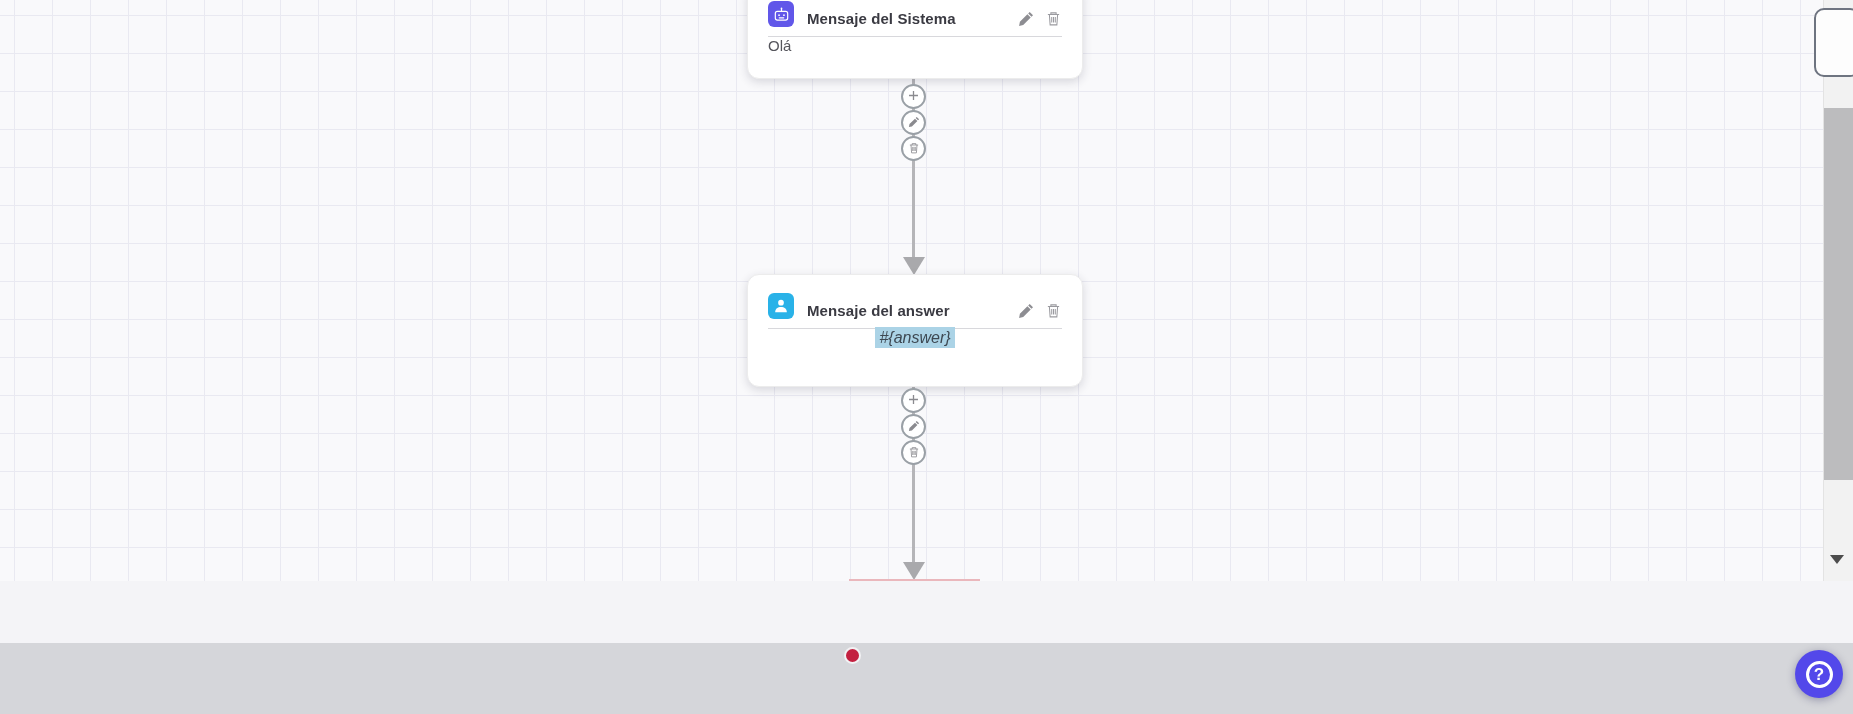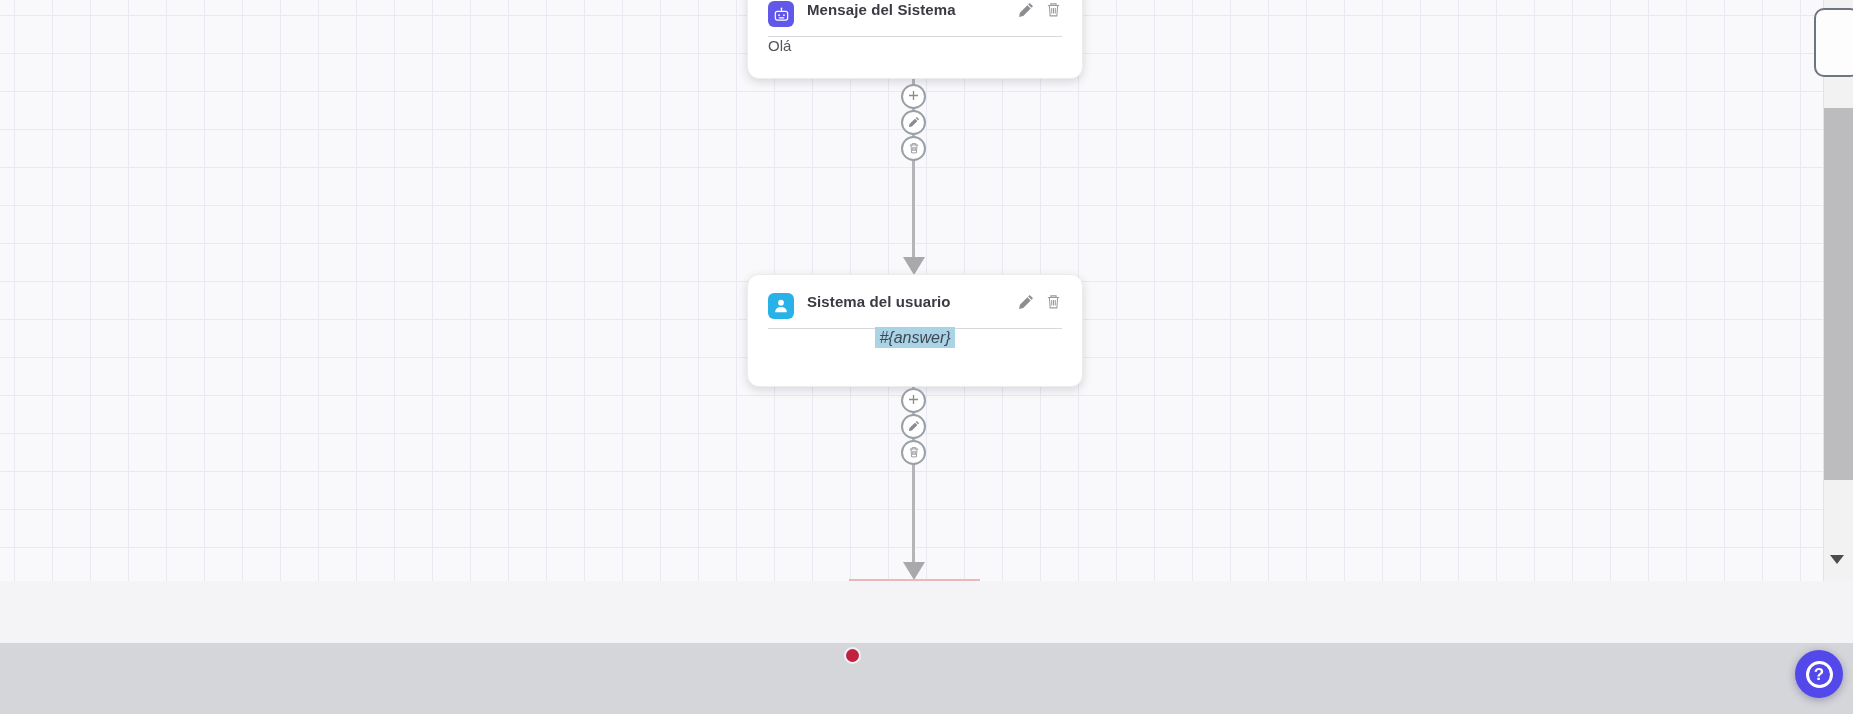--- a/index.html
+++ b/index.html
@@ -20,21 +20,21 @@
 
   
   .node-card {
     position:absolute; left:747px; width:336px; background:#ffffff;
     border:1px solid #ececec; border-radius:12px;
     box-shadow:0 3px 10px rgba(40,40,60,.16);
     padding:16px 20px 18px 20px;
   }
   .card-system { top:-16px; height:95px; }
   .card-user   { top:274px; height:113px; padding-top:18px; }
-  .card-header { display:flex; align-items:flex-start; gap:13px; height:26px; }
+  .card-header { display:flex; align-items:flex-end; gap:13px; height:26px; }
   .card-icon { width:26px; height:26px; border-radius:6px; display:flex; align-items:center; justify-content:center; flex:0 0 auto; }
   .card-title { flex:1; font-size:15px; font-weight:700; color:#3a3a42; letter-spacing:.1px; white-space:nowrap; overflow:hidden; }
   .card-actions { display:flex; align-items:center; gap:11px; }
   .icon-btn { width:17px; height:17px; display:flex; align-items:center; justify-content:center; cursor:pointer; }
   .card-divider { border:0; border-top:1px solid #d8d8dc; margin-top:9px; }
   .card-body { font-size:15px; color:#55555c; }
   .card-body.centered { text-align:center; }
   .hl { background:#abd3e6; font-style:italic; color:#3d4852; font-size:16px; padding:2px 4px; }
 
   
@@ -158,21 +158,21 @@
   </div>
 
   <div class="node-card card-user">
     <div class="card-header">
       <span class="card-icon" style="background:#29b2e8;">
         <svg width="20" height="20" viewBox="0 0 24 24">
             <circle cx="12" cy="8" r="3.4" fill="#fff"></circle>
             <path d="M5 19.6c0-4.2 3.1-6.3 7-6.3s7 2.1 7 6.3z" fill="#fff"></path>
           </svg>
       </span>
-      <span class="card-title">Sistema del usuario</span>
+      <span class="card-title">Mensaje del answer</span>
       <span class="card-actions">
         <span class="icon-btn">
           <svg width="16" height="16" viewBox="0 0 16 16">
               <path d="M11.7 1l3.3 3.3-1.5 1.5L10.2 2.5zM9.4 3.3l3.3 3.3-7.5 7.5-4.1.8.8-4.1z" fill="#8d8d92"></path>
             </svg>
         </span>
         <span class="icon-btn">
           <svg width="15" height="15" viewBox="0 0 16 16">
               <path d="M2 3.8h12M5.2 3.8V2h5.6v1.8M3.6 3.8l.8 11h7.2l.8-11M6.1 6.3v6M8 6.3v6M9.9 6.3v6" stroke="#9a9a9f" stroke-width="1.1" fill="none"></path>
             </svg>

